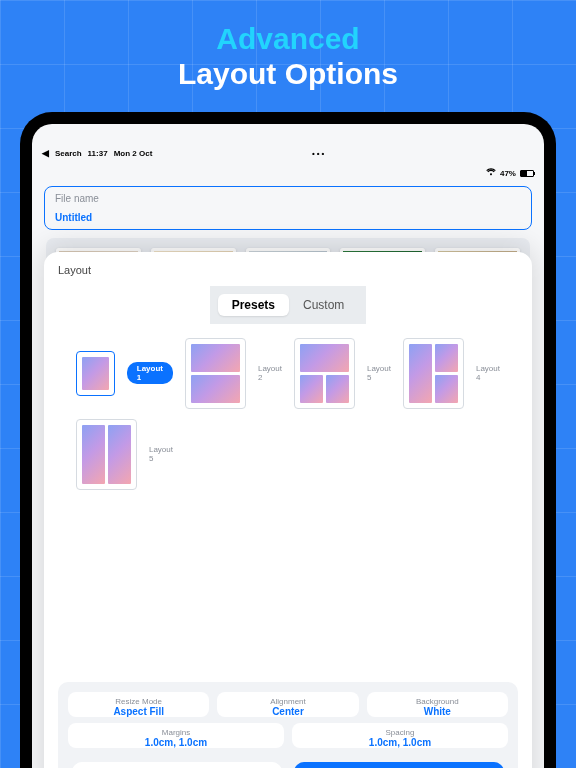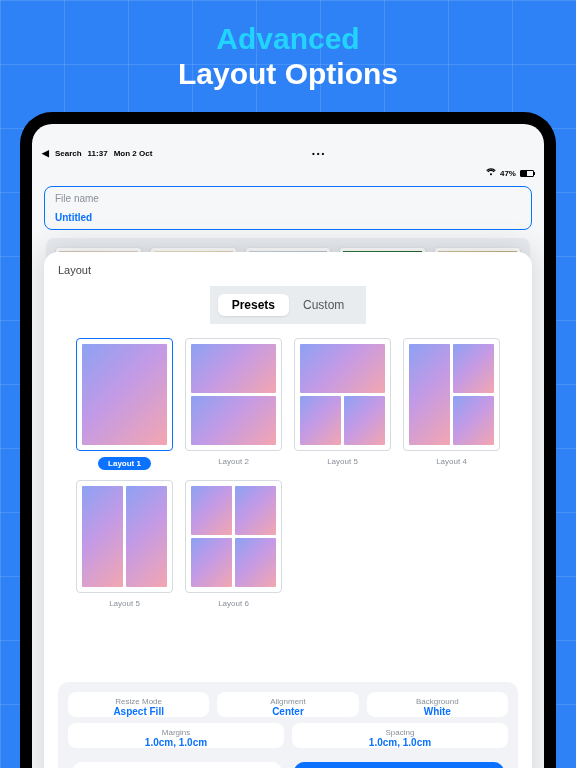--- a/index.html
+++ b/index.html
@@ -121,21 +121,21 @@
   .seg div { padding:4px 14px; border-radius:6px; color:#555;}
   .seg .on { background:#fff; font-weight:600; color:#000; box-shadow:0 1px 2px rgba(0,0,0,.1);}
 
   .grid {
     display:grid;
     grid-template-columns: repeat(4, 1fr);
     gap: 10px 12px;
     padding: 0 18px;
   }
   .card {
-    display:flex; flex-direction:column; align-items:center; gap:6px;
+    display:flex; flex-direction:row; align-items:center; gap:12px;
   }
   .tile {
     width:100%;
     aspect-ratio: 0.86;
     border:1px solid #d6dbe1;
     border-radius:4px;
     padding:5px;
     display:grid;
     gap:3px;
   }
@@ -278,29 +278,20 @@
             </div>
           <div class="cap">Layout 4</div>
         </div>
         <div class="card">
           <div class="tile l5">
               <div class="swatch"></div>
               <div class="swatch"></div>
             </div>
           <div class="cap">Layout 5</div>
         </div>
-        <div class="card">
-          <div class="tile l6">
-              <div class="swatch"></div>
-              <div class="swatch"></div>
-              <div class="swatch"></div>
-              <div class="swatch"></div>
-            </div>
-          <div class="cap">Layout 6</div>
-        </div>
       </div>
 
       <div class="opts">
         <div class="optrow">
           <div class="opt">
             <div class="k">Resize Mode</div>
             <div class="v">Aspect Fill</div>
           </div>
           <div class="opt">
             <div class="k">Alignment</div>

